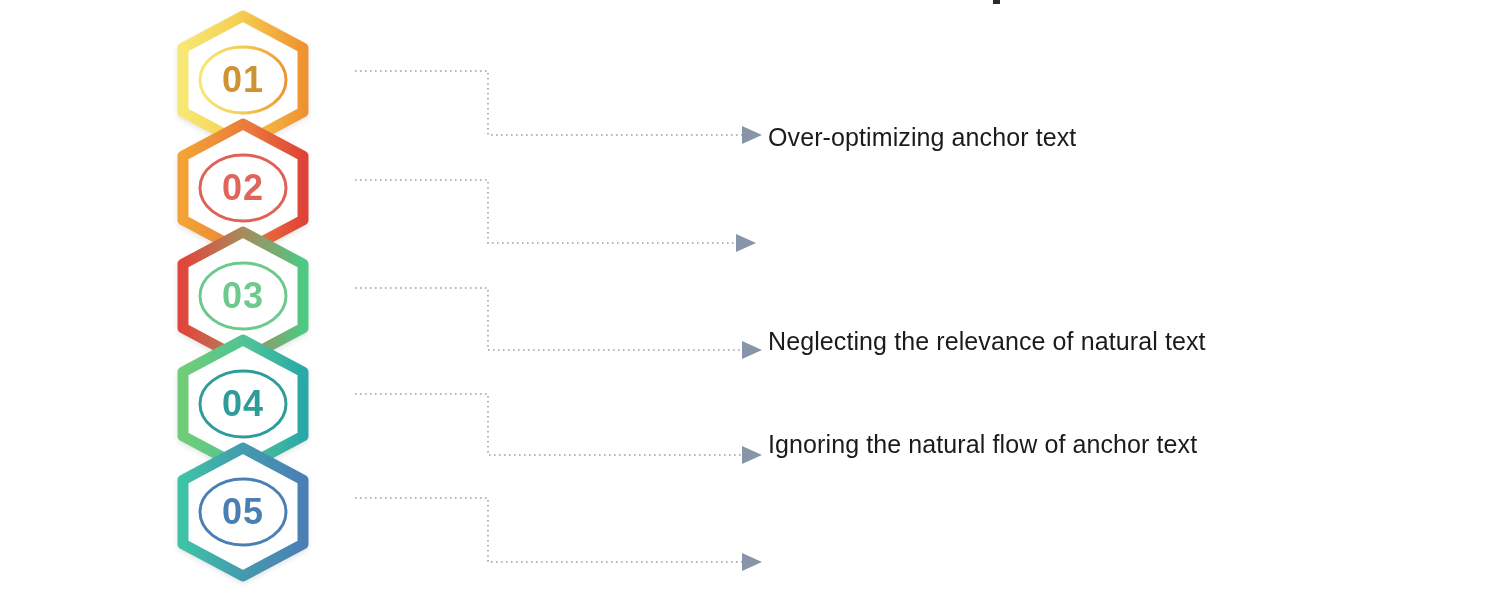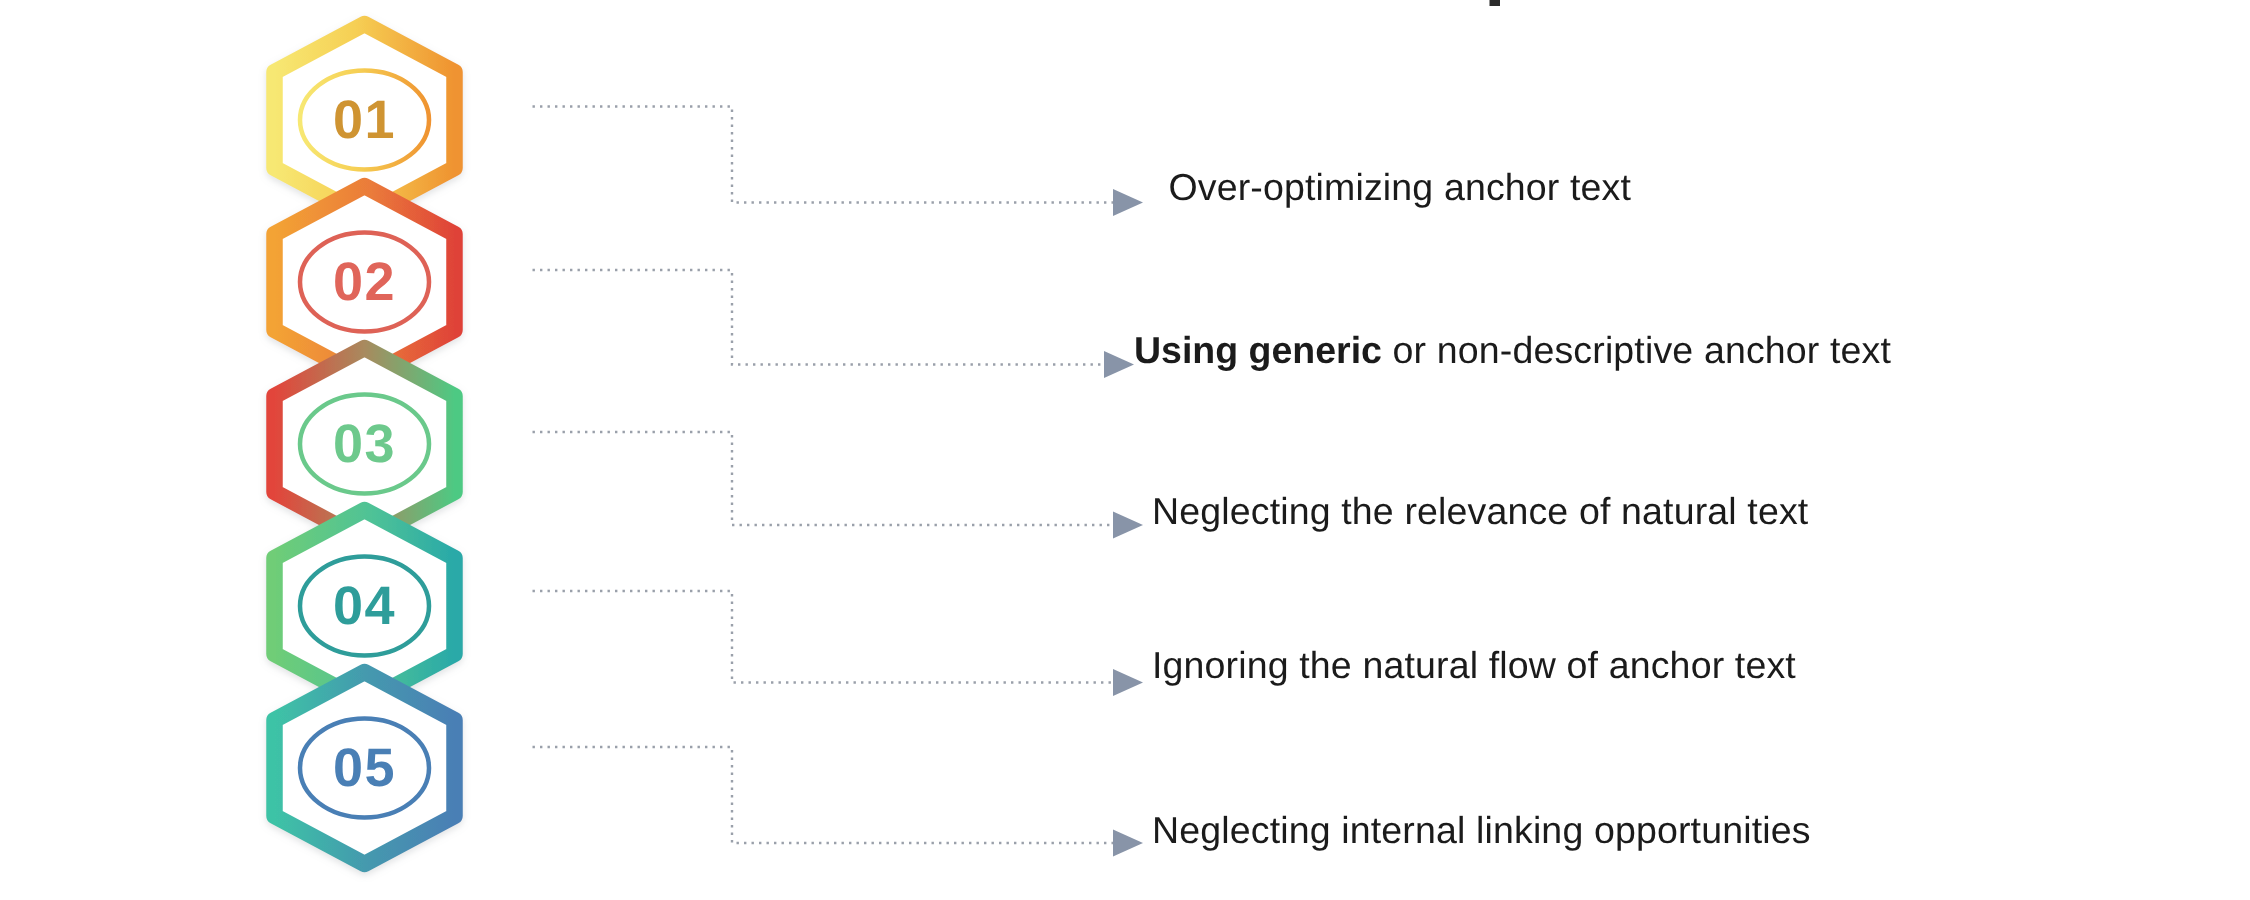--- a/index.html
+++ b/index.html
@@ -46,21 +46,21 @@
     font-family: "Liberation Sans", sans-serif;
     font-size: 25px;
     line-height: 1.1;
     color: #1b1b1b;
     letter-spacing: .1px;
   }
   .label-text.emphasis-lead .lead {
     font-weight: 600;
     letter-spacing: 0;
   }
-  .row-1 { top: 112px; margin-left: 11px; }
+  .row-1 { top: 124px; }
   .row-2 { top: 221px; left: 756px; }
   .row-3 { top: 328px; }
   .row-4 { top: 431px; align-items: center; }
   .row-5 { top: 541px; }
 
   .ghost-mark {
     position: absolute;
     left: 993px;
     top: 0px;
     width: 7px;
@@ -190,29 +190,23 @@
       <polygon points="742,341 762,350 742,359"></polygon>
       <polygon points="742,446 762,455 742,464"></polygon>
       <polygon points="742,553 762,562 742,571"></polygon>
     </g>
   </svg>
 
   <div class="label-row row-1">
     <span class="label-text">Over-optimizing anchor text</span>
   </div>
 
-  <div class="label-row row-2">
-    <span class="label-text emphasis-lead"><span class="lead">Using generic</span><span class="rest"> or non-descriptive anchor text</span></span>
-  </div>
 
   <div class="label-row row-3">
     <span class="label-text">Neglecting the relevance of natural text</span>
   </div>
 
   <div class="label-row row-4">
     <span class="label-text">Ignoring the natural flow of anchor text</span>
   </div>
 
-  <div class="label-row row-5">
-    <span class="label-text">Neglecting internal linking opportunities</span>
-  </div>
 
 </div>
 
 </body></html>

